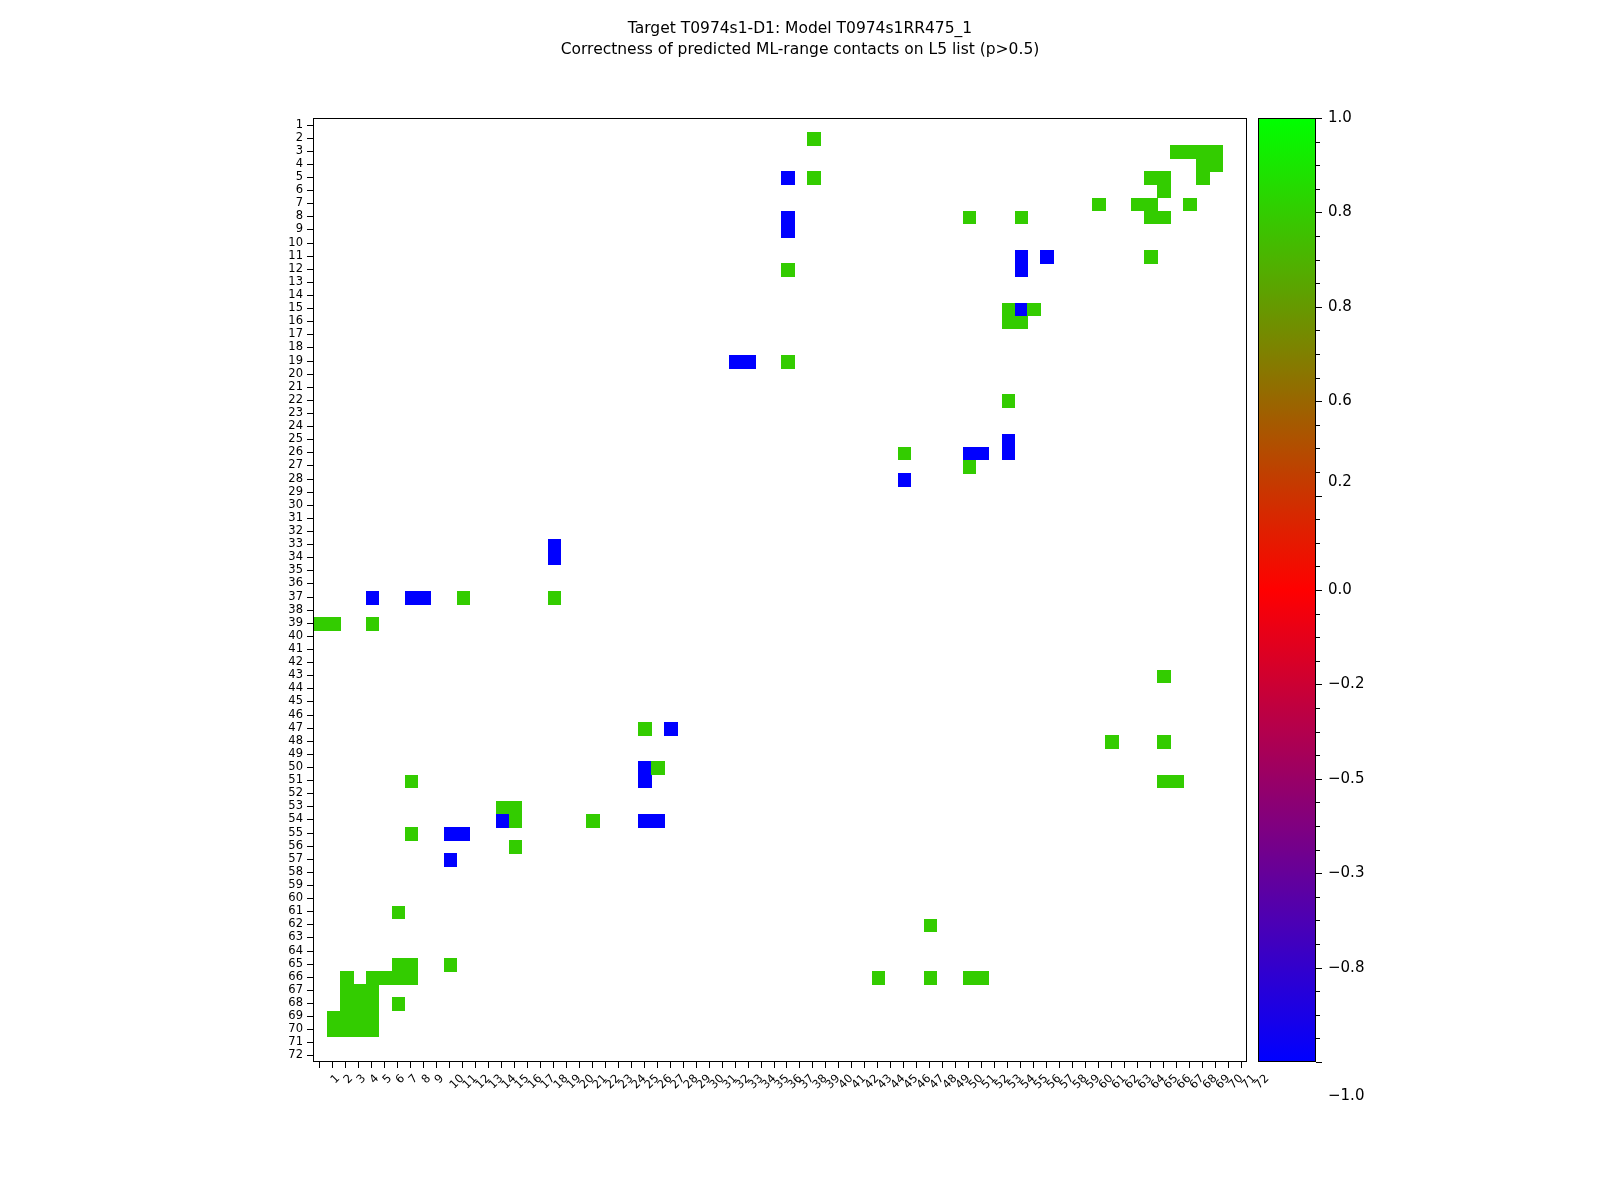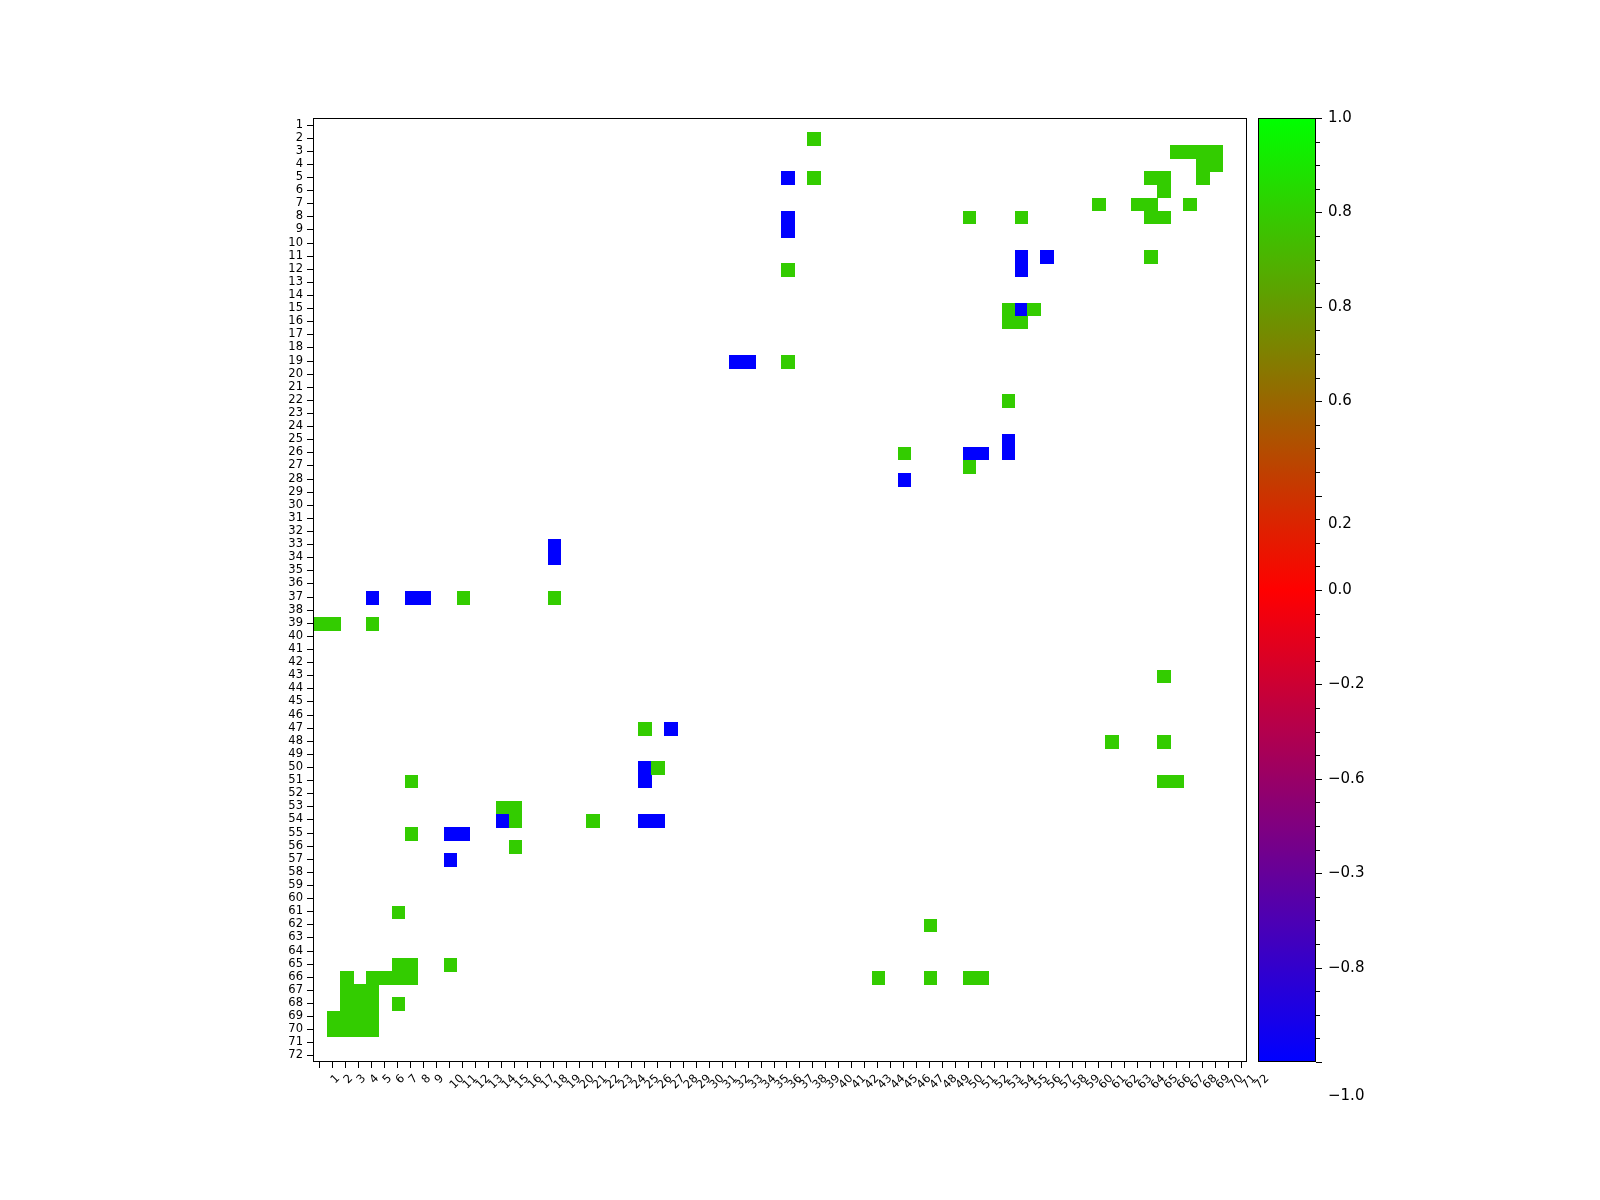--- a/index.html
+++ b/index.html
@@ -48,20 +48,21 @@
   .cbtick{position:absolute;left:1316px;width:6px;height:1px;background:#000;}
   .cbminor{position:absolute;left:1316px;width:3.5px;height:1px;background:#000;}
   .cblab{position:absolute;left:1328px;font-size:15px;color:#000;line-height:12px;}
   .cboutline{position:absolute;left:1258px;top:118px;width:58px;height:944px;border:1px solid #000;box-sizing:border-box;pointer-events:none;}
 </style>
 </head>
 <body>
 
 <div id="root">
 
+  <div class="suptitle"><span>Target T0974s1-D1: Model T0974s1RR475_1</span><br><span>Correctness of predicted ML-range contacts on L5 list (p&gt;0.5)</span></div>
 
 
   <div id="axes">
     <div id="cells-layer">
         <div class="cell" style="left: 492.944px; top: 13.1111px; width: 13.5722px; height: 13.7111px; background: rgb(51, 204, 0);"></div>
         <div class="cell" style="left: 856.167px; top: 26.2222px; width: 13.5722px; height: 13.7111px; background: rgb(51, 204, 0);"></div>
         <div class="cell" style="left: 869.139px; top: 26.2222px; width: 13.5722px; height: 13.7111px; background: rgb(51, 204, 0);"></div>
         <div class="cell" style="left: 882.111px; top: 26.2222px; width: 13.5722px; height: 13.7111px; background: rgb(51, 204, 0);"></div>
         <div class="cell" style="left: 895.083px; top: 26.2222px; width: 13.5722px; height: 13.7111px; background: rgb(51, 204, 0);"></div>
         <div class="cell" style="left: 882.111px; top: 39.3333px; width: 13.5722px; height: 13.7111px; background: rgb(51, 204, 0);"></div>
@@ -466,27 +467,27 @@
   <div id="cbticks-layer">
       <div class="cbtick" style="top: 118px;"></div>
       <div class="cblab" style="top: 111px;">1.0</div>
       <div class="cbtick" style="top: 212.4px;"></div>
       <div class="cblab" style="top: 205.4px;">0.8</div>
       <div class="cbtick" style="top: 306.8px;"></div>
       <div class="cblab" style="top: 299.8px;">0.8</div>
       <div class="cbtick" style="top: 401.2px;"></div>
       <div class="cblab" style="top: 394.2px;">0.6</div>
       <div class="cbtick" style="top: 495.6px;"></div>
-      <div class="cblab" style="top: 517px;">0.2</div>
+      <div class="cblab" style="top: 475px;">0.2</div>
       <div class="cbtick" style="top: 590px;"></div>
       <div class="cblab" style="top: 583px;">0.0</div>
       <div class="cbtick" style="top: 684.4px;"></div>
       <div class="cblab" style="top: 677.4px;">−0.2</div>
       <div class="cbtick" style="top: 778.8px;"></div>
-      <div class="cblab" style="top: 771.8px;">−0.6</div>
+      <div class="cblab" style="top: 771.8px;">−0.5</div>
       <div class="cbtick" style="top: 873.2px;"></div>
       <div class="cblab" style="top: 866.2px;">−0.3</div>
       <div class="cbtick" style="top: 967.6px;"></div>
       <div class="cblab" style="top: 960.6px;">−0.8</div>
       <div class="cbtick" style="top: 1062px;"></div>
       <div class="cblab" style="top: 1055px; margin-top: 34px;">−1.0</div>
       <div class="cbminor" style="top: 141.6px;"></div>
       <div class="cbminor" style="top: 165.2px;"></div>
       <div class="cbminor" style="top: 188.8px;"></div>
       <div class="cbminor" style="top: 236px;"></div>

